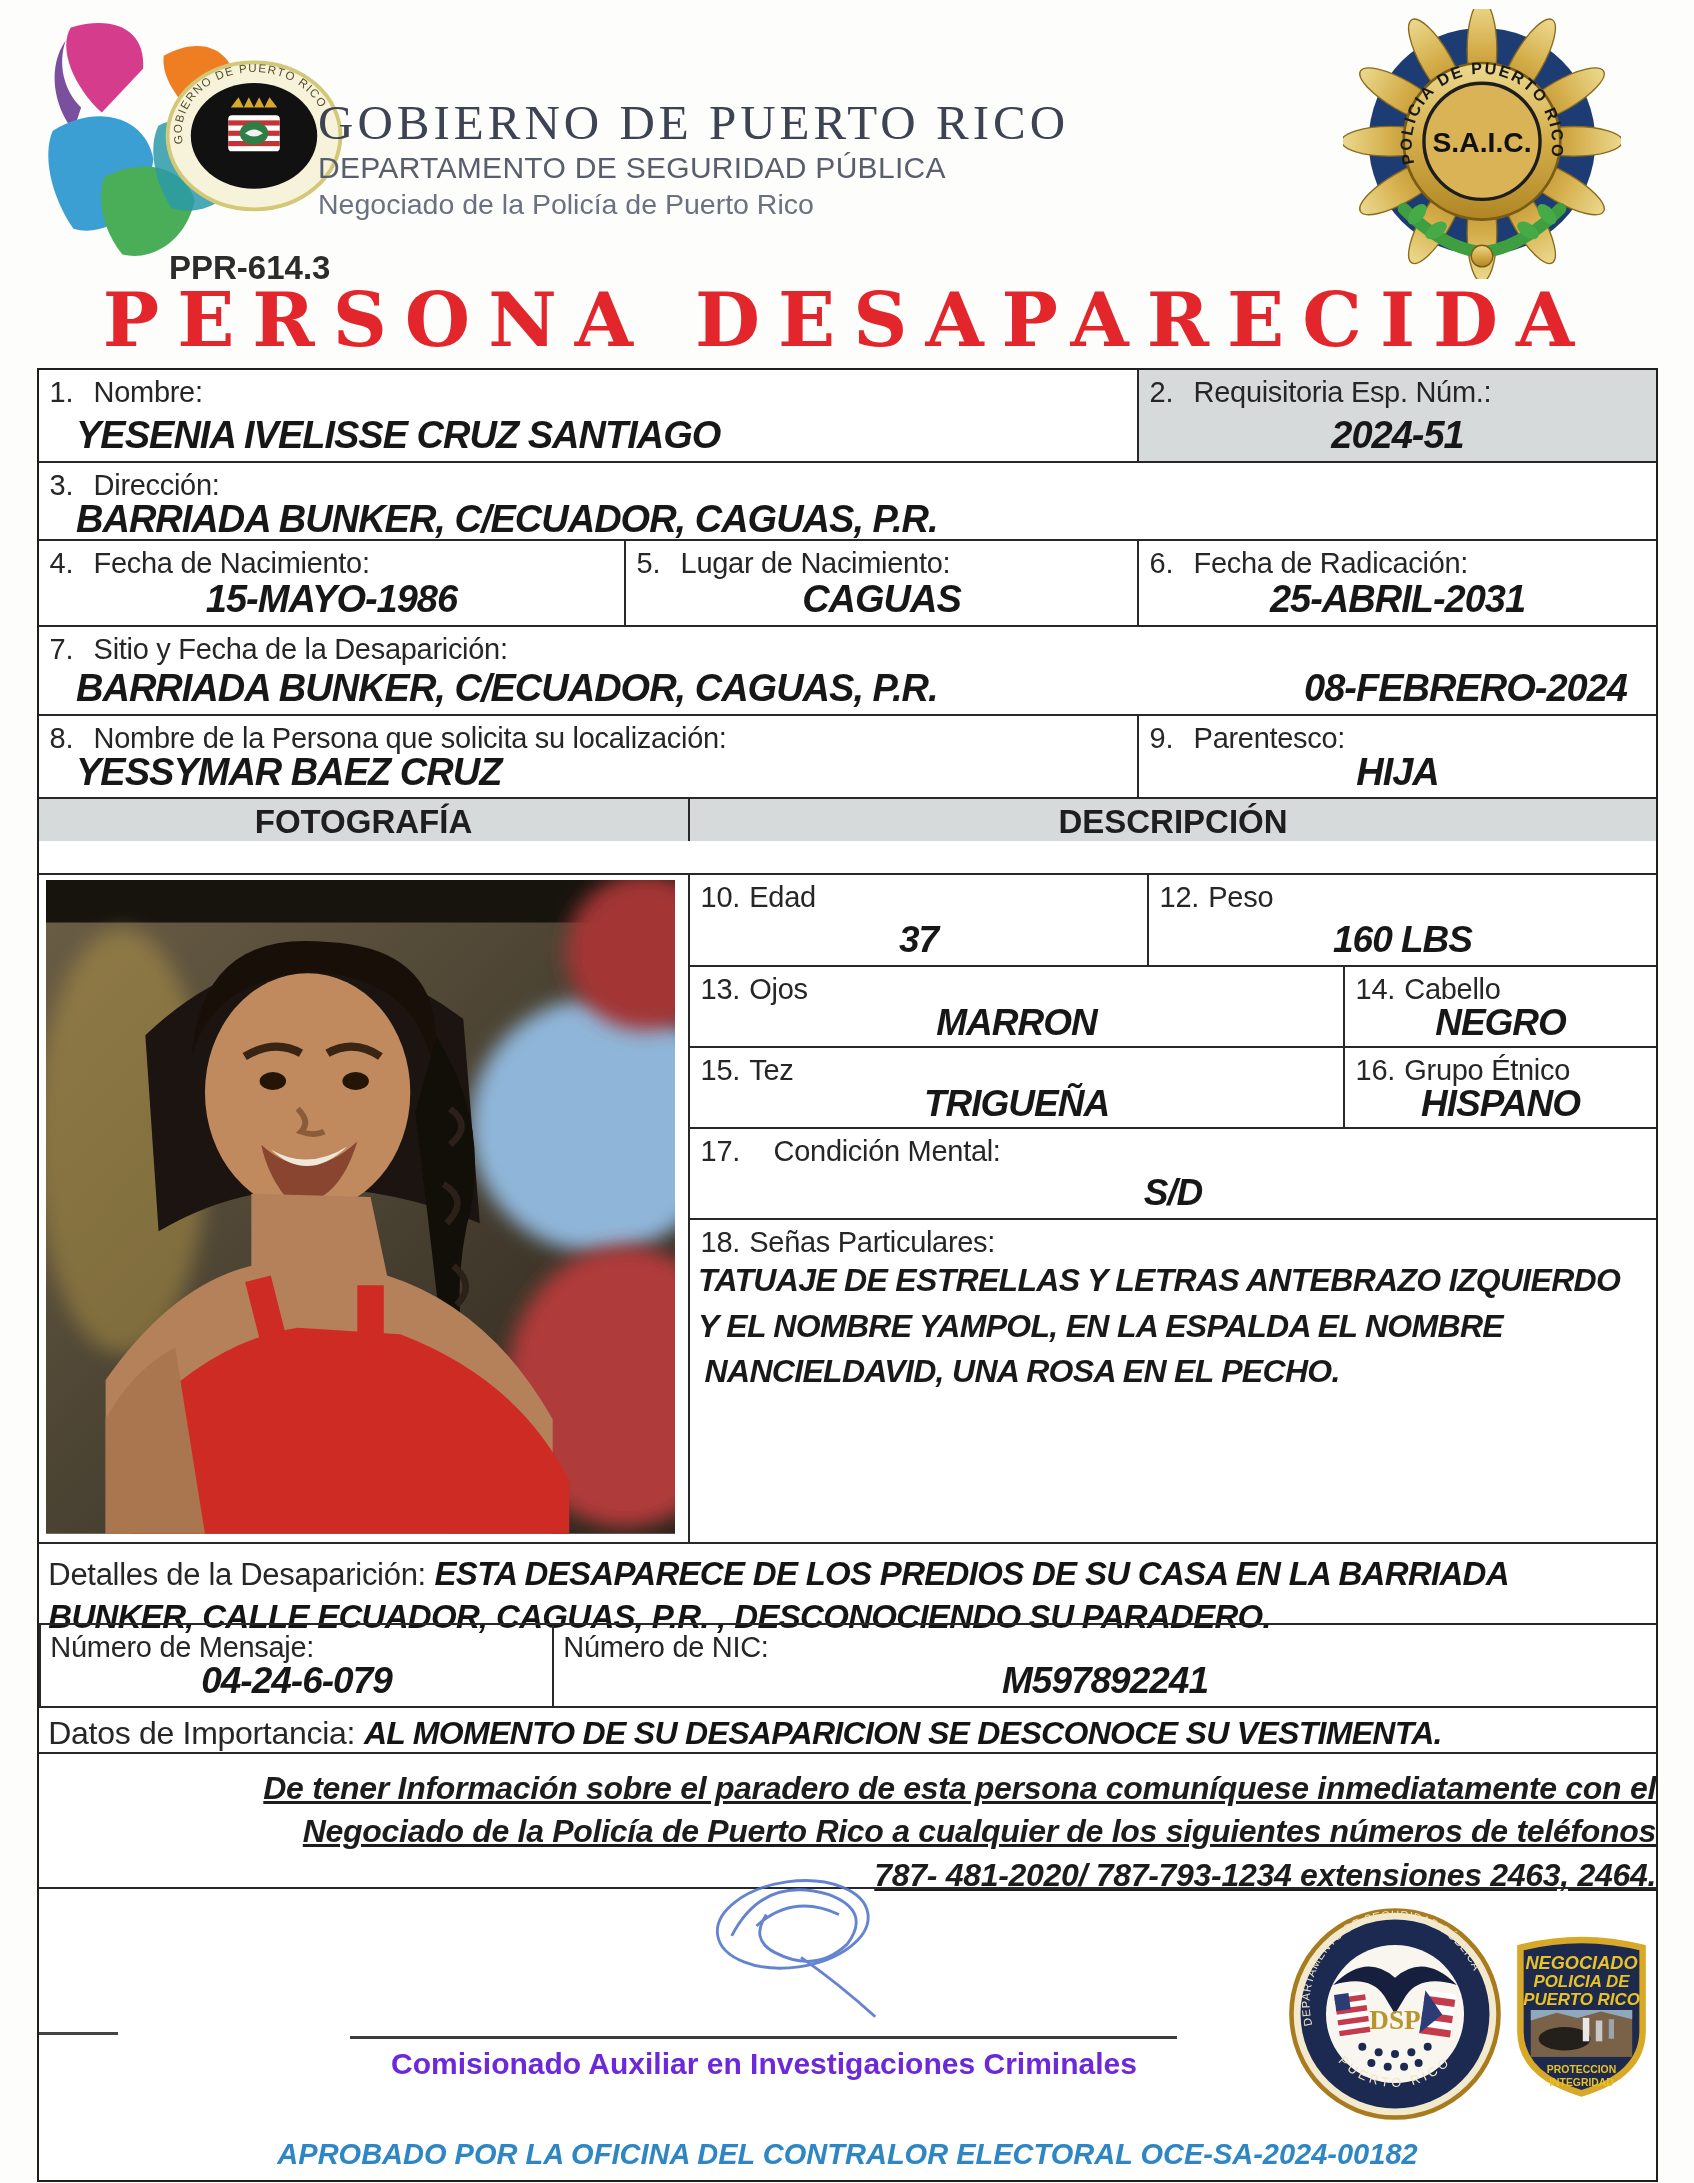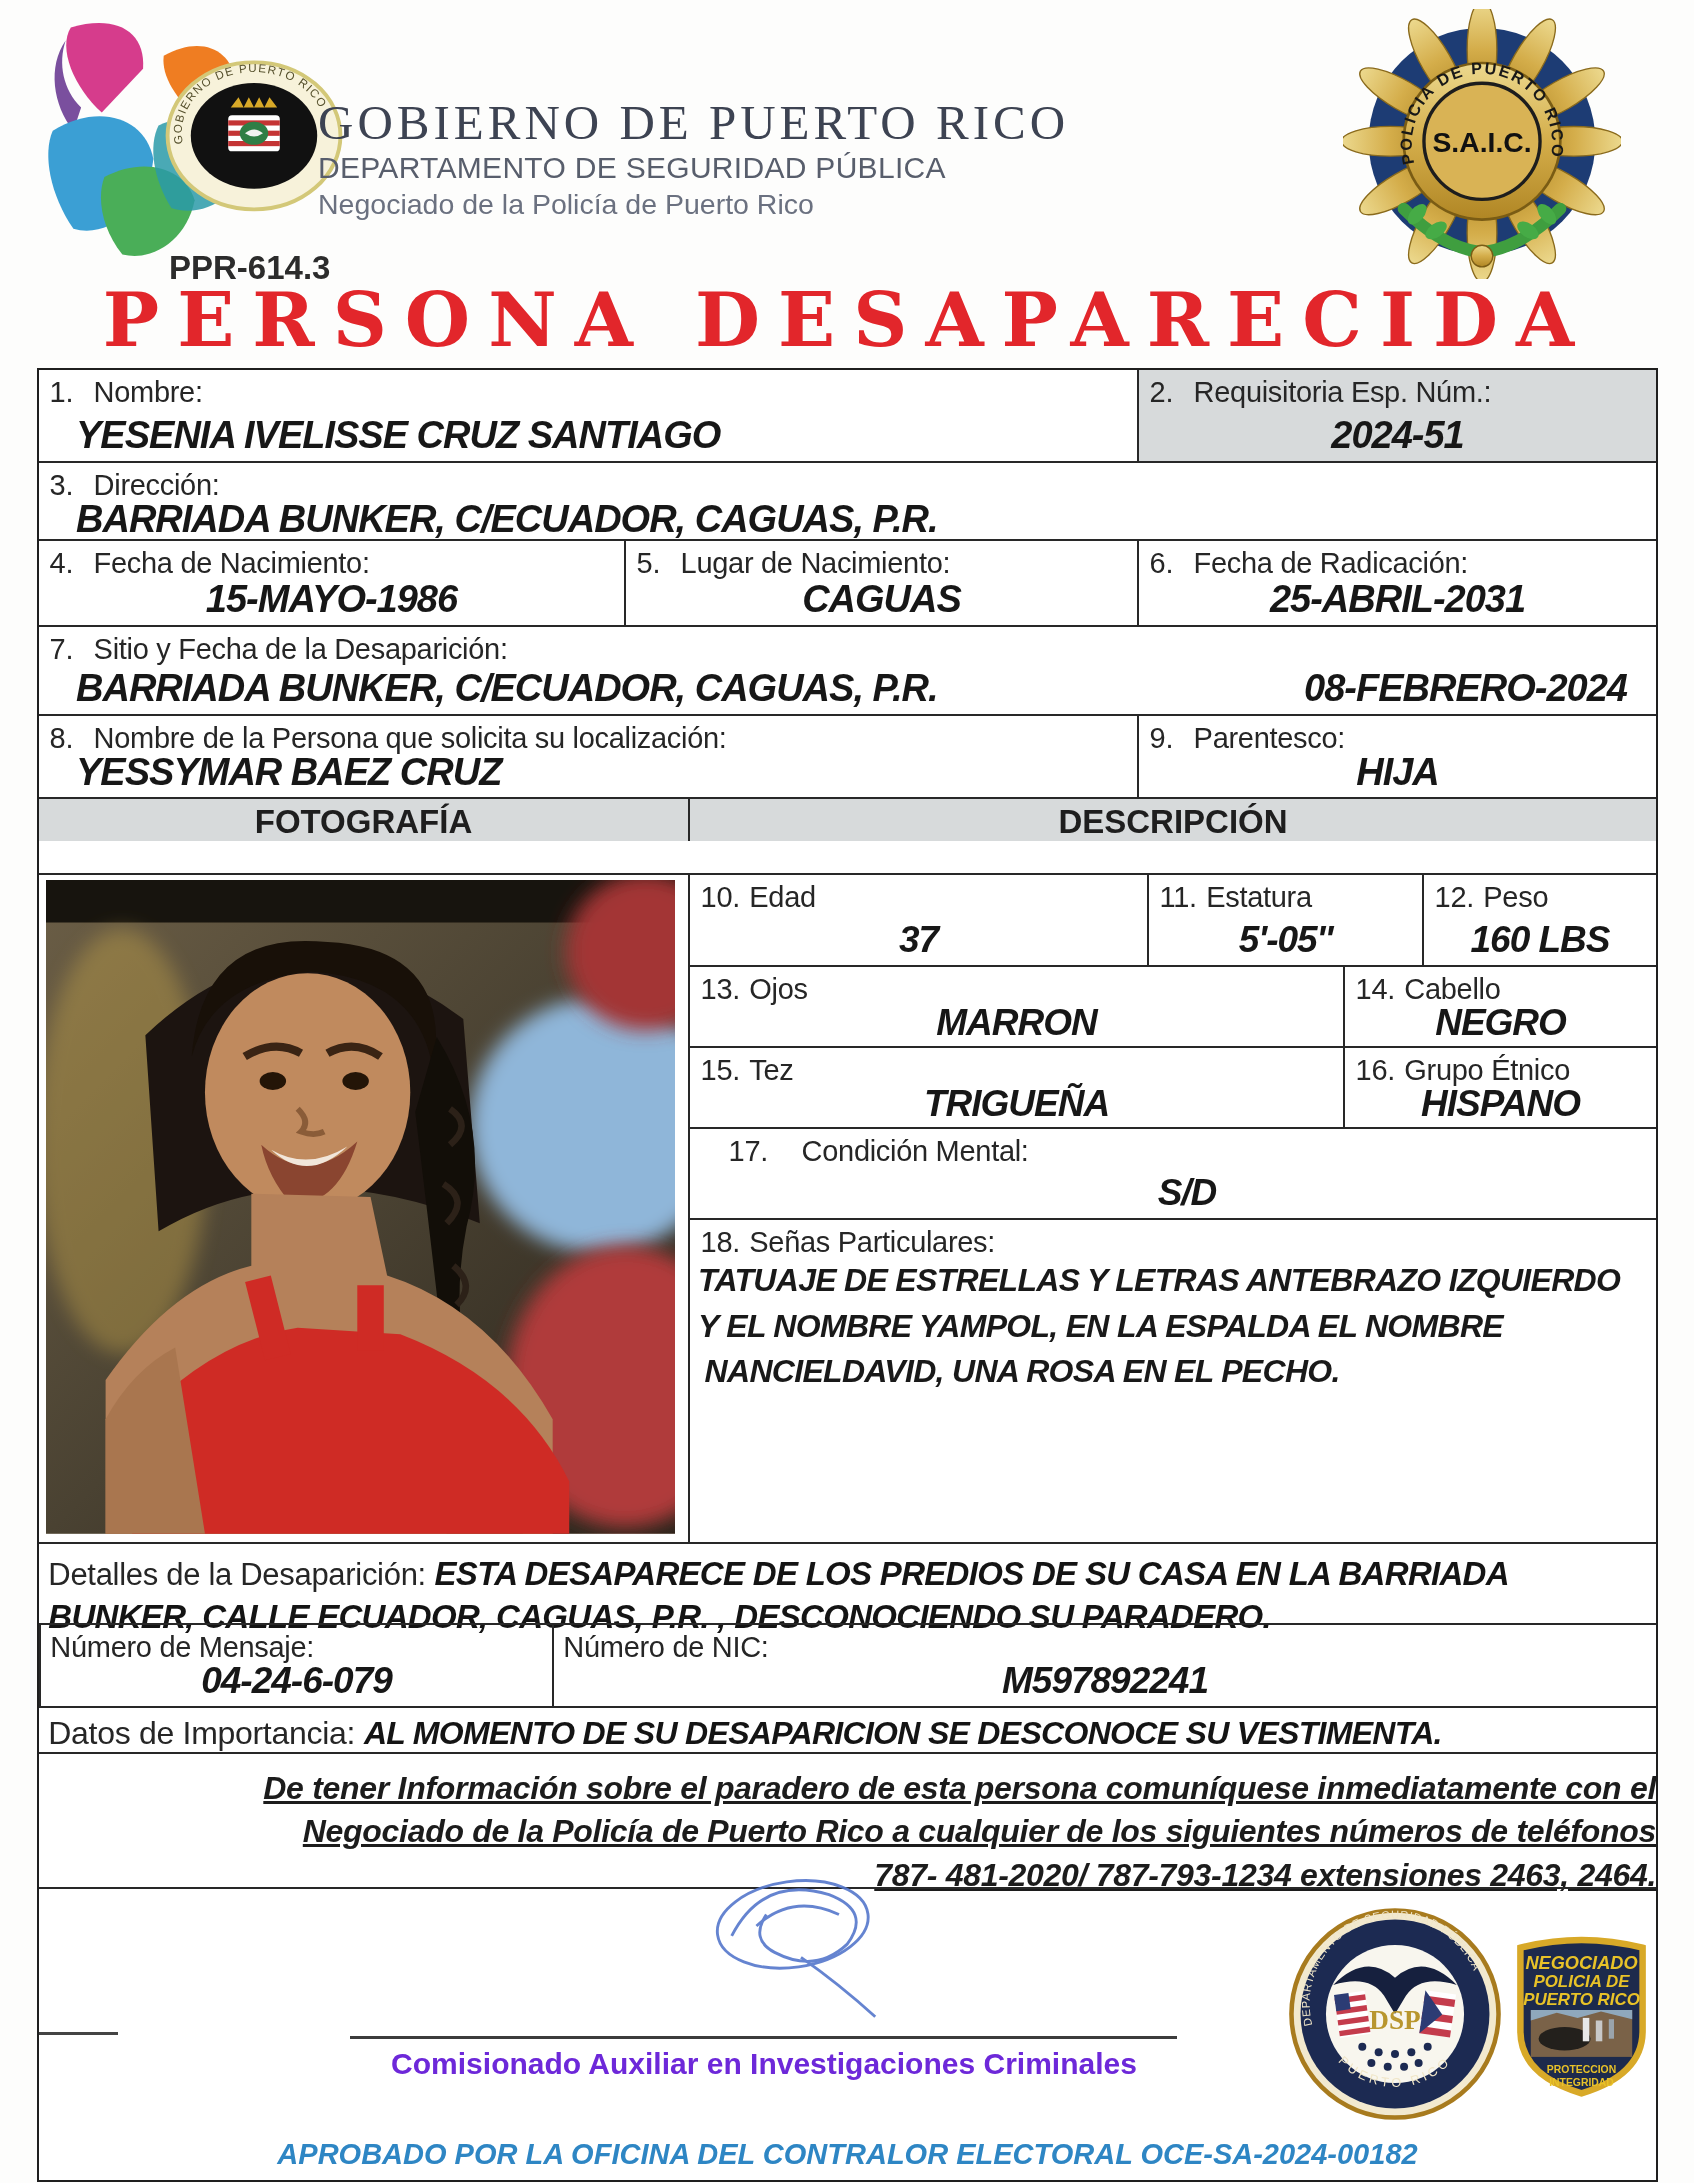--- a/index.html
+++ b/index.html
@@ -60,21 +60,21 @@
   .w-photo { width:649px; }
 
   .photo-frame { position:absolute; left:6.6px; top:5.3px; right:13.2px; bottom:8px; background:#cfc8ba; overflow:hidden; }
   .photo-frame svg { width:100%; height:100%; display:block; }
 
   .desc-col { flex:1; border-left:2.6px solid #282828; display:flex; flex-direction:column; }
   .drow { display:flex; border-top:2.6px solid #282828; }
   .drow.first { border-top:none; }
   .dcell { position:relative; display:flex; flex-direction:column; justify-content:space-between; }
   .dcell.bl { border-left:2.6px solid #282828; }
-  .dh-1 { height:90px; } .dh-2 { height:81px; } .dh-3 { height:81px; } .dh-4 { height:91px;padding-left:28px; } .dh-5 { flex:1; }
+  .dh-1 { height:90px; } .dh-2 { height:81px; } .dh-3 { height:81px; } .dh-4 { height:91px; } .dh-5 { flex:1; }
   .dw-a { width:457px; } .dw-b { width:275px; } .dw-c { flex:1; }
   .dw-d { width:653px; } .dw-e { flex:1; }
   .dval { font-size:37px; }
   .senas-text { padding:1.3px 6.6px 0 8px; font-weight:bold; font-style:italic; font-size:32px; letter-spacing:-0.7px; line-height:1.42; color:#191919; }
 
   .inline-row { padding:9.3px 13.2px 6.6px 9.3px; font-size:31px; line-height:1.3; }
   .inline-row .ilab { color:#262626; letter-spacing:-0.3px; }
   .inline-row .ival { font-weight:bold; font-style:italic; letter-spacing:-0.7px; color:#141414; }
 
   .contact { text-align:right; font-weight:bold; font-style:italic; font-size:32px; letter-spacing:-0.3px; color:#1c1c1c; padding-top:13.2px; line-height:1.35;text-decoration:underline; }
@@ -298,27 +298,20 @@
 
     <div class="desc-col">
 
       <div class="drow first dh-1">
         <div class="dcell dw-a">
           <div class="lab tight">
               <span class="num">10.</span>
               <span>Edad</span>
             </div>
           <div class="val ctr dval">37</div>
-        </div>
-        <div class="dcell dw-b bl">
-          <div class="lab tight">
-              <span class="num">11.</span>
-              <span>Estatura</span>
-            </div>
-          <div class="val ctr dval">5'-05''</div>
         </div>
         <div class="dcell dw-c bl">
           <div class="lab tight">
               <span class="num">12.</span>
               <span>Peso</span>
             </div>
           <div class="val ctr dval">160 LBS</div>
         </div>
       </div>
 

